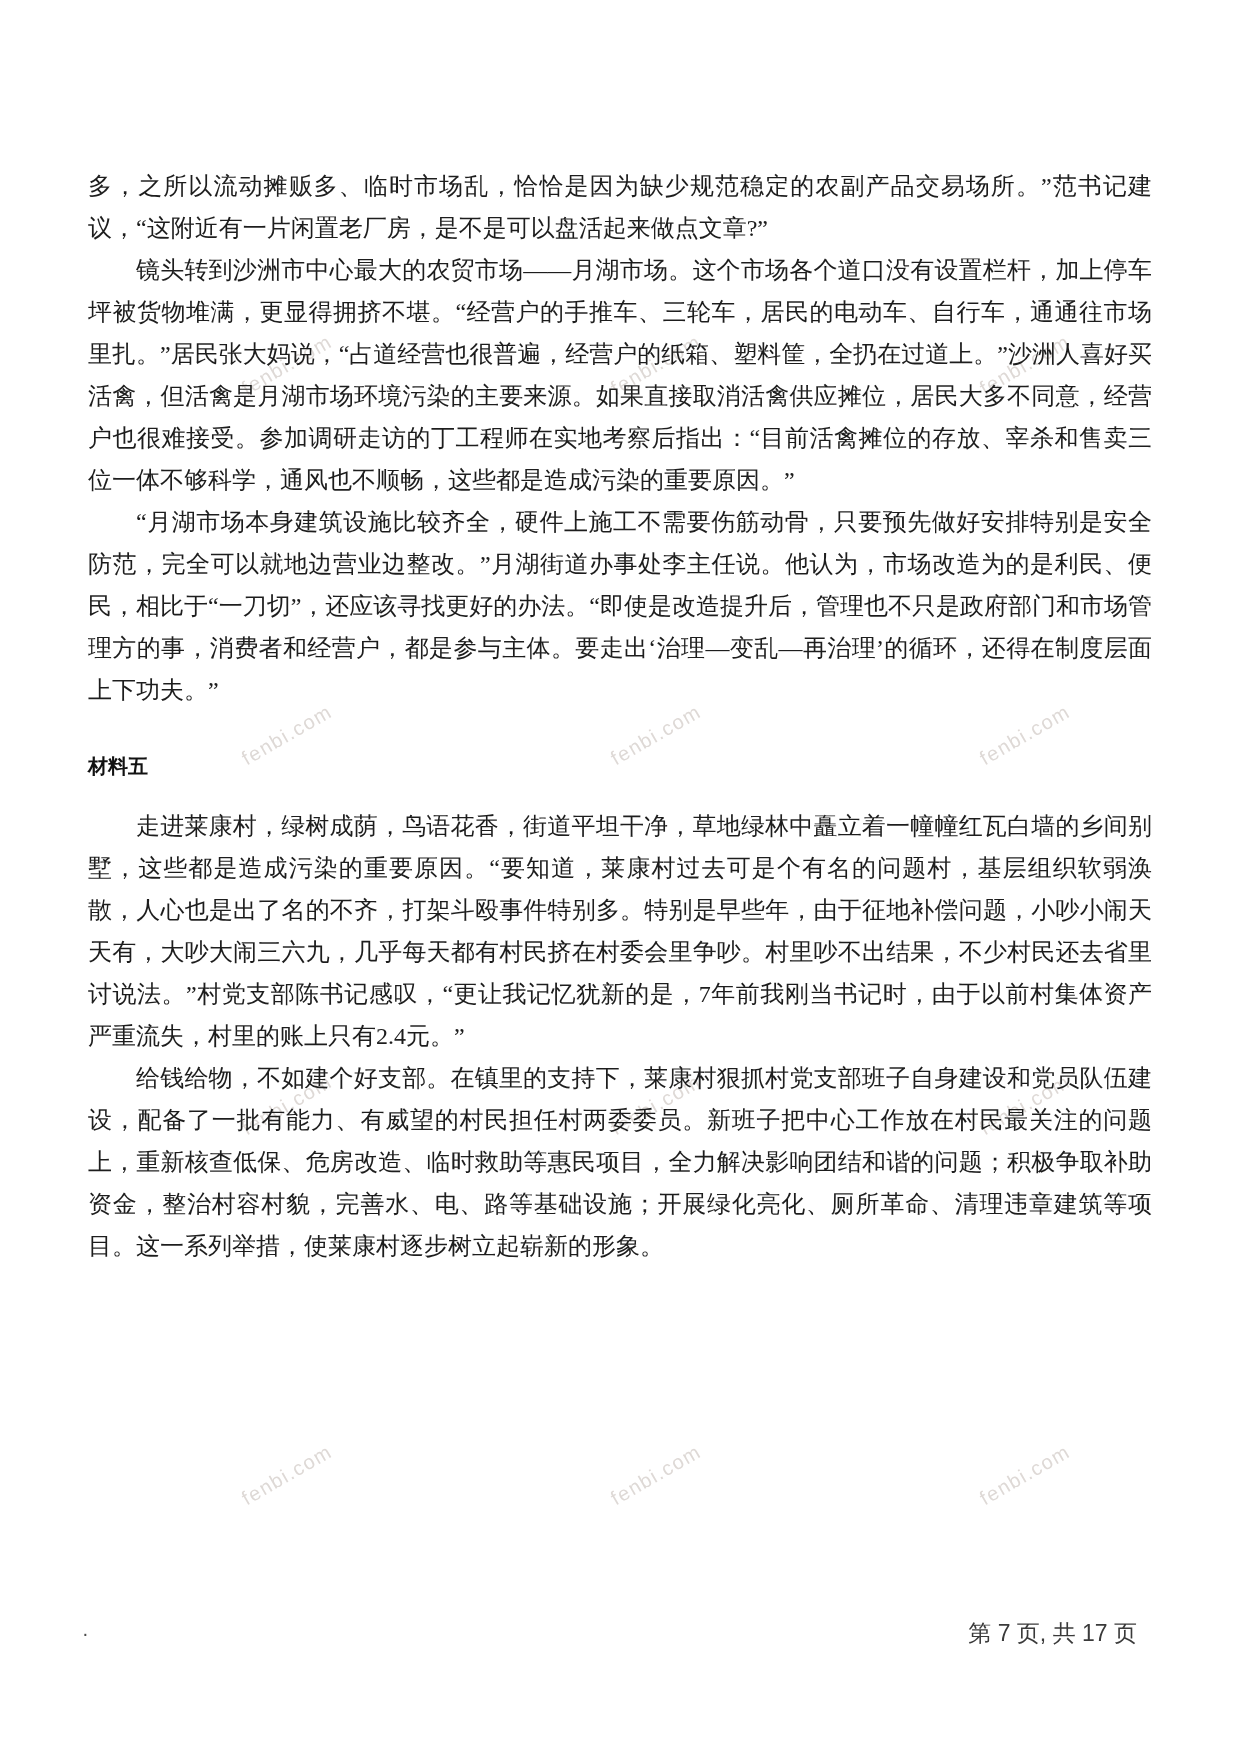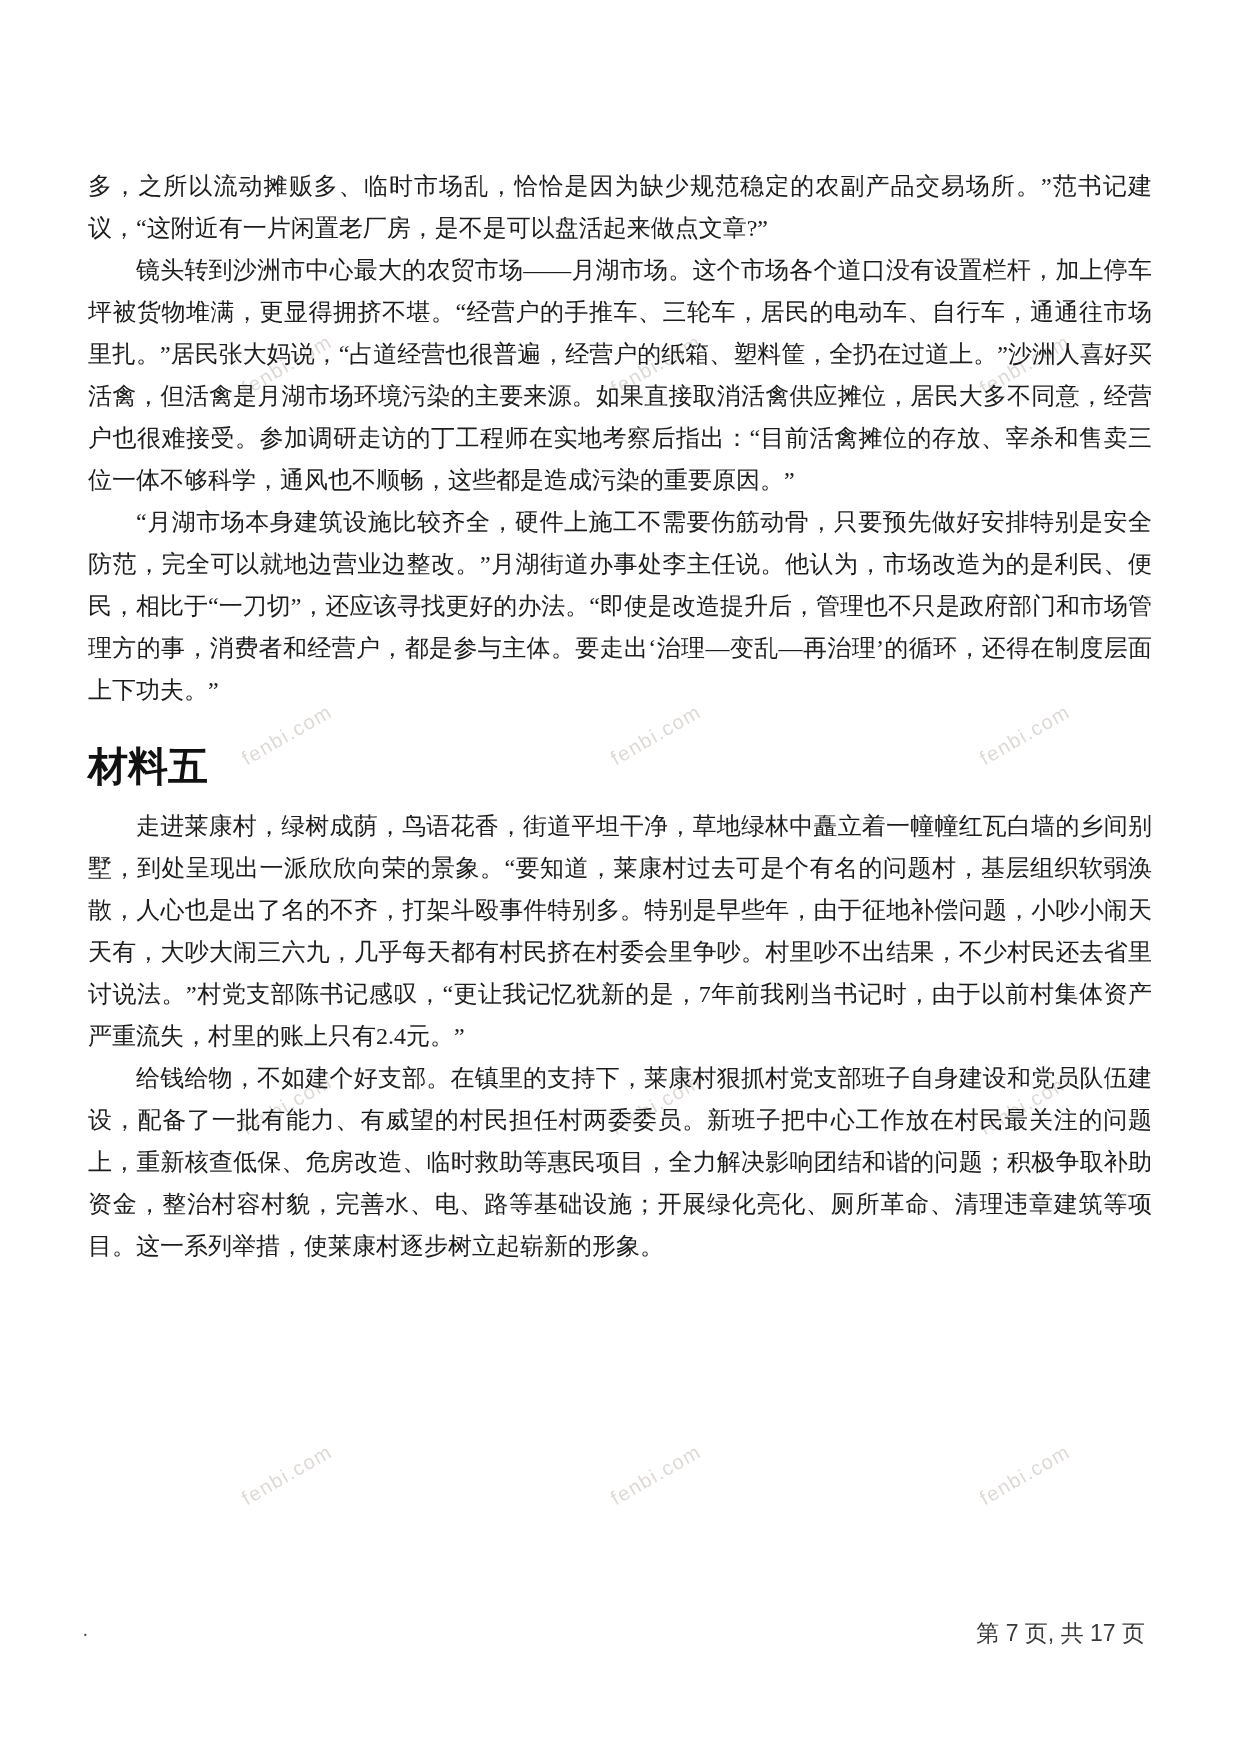--- a/index.html
+++ b/index.html
@@ -41,21 +41,21 @@
   }
   .para{
     margin:0;
     text-indent:2em;
   }
   .para.no-indent{
     text-indent:0;
   }
   .material-heading{
     font-family:"Liberation Sans","DejaVu Sans",sans-serif;
-    font-size:40px;
+    font-size:20px;
     font-weight:700;
     line-height:44px;
     margin:33px 0 17px 0;
     text-indent:0;
     color:#111111;
   }
   .footer{
     position:absolute;
     left:82px;
     right:95px;
@@ -69,21 +69,21 @@
   }
   .footer-dot{
     position:absolute;
     left:0;
     top:0;
     font-size:20px;
     color:#4a4a4a;
   }
   .page-indicator{
     position:absolute;
-    right:0;
+    right:8px;
     top:0;
     white-space:pre;
   }
 </style>
 </head>
 <body>
 
 <div class="page">
 
   <div class="watermark-layer">
@@ -101,21 +101,21 @@
       <span class="watermark" style="left: 1025px; top: 1475px; color: rgb(222, 217, 214); font-size: 20px; transform: translate(-50%, -50%) rotate(-30deg);">fenbi.com</span>
     </div>
 
   <main class="content">
     <p class="para no-indent">多，之所以流动摊贩多、临时市场乱，恰恰是因为缺少规范稳定的农副产品交易场所。”范书记建议，“这附近有一片闲置老厂房，是不是可以盘活起来做点文章?”</p>
     <p class="para">镜头转到沙洲市中心最大的农贸市场——月湖市场。这个市场各个道口没有设置栏杆，加上停车坪被货物堆满，更显得拥挤不堪。“经营户的手推车、三轮车，居民的电动车、自行车，通通往市场里扎。”居民张大妈说，“占道经营也很普遍，经营户的纸箱、塑料筐，全扔在过道上。”沙洲人喜好买活禽，但活禽是月湖市场环境污染的主要来源。如果直接取消活禽供应摊位，居民大多不同意，经营户也很难接受。参加调研走访的丁工程师在实地考察后指出：“目前活禽摊位的存放、宰杀和售卖三位一体不够科学，通风也不顺畅，这些都是造成污染的重要原因。”</p>
     <p class="para">“月湖市场本身建筑设施比较齐全，硬件上施工不需要伤筋动骨，只要预先做好安排特别是安全防范，完全可以就地边营业边整改。”月湖街道办事处李主任说。他认为，市场改造为的是利民、便民，相比于“一刀切”，还应该寻找更好的办法。“即使是改造提升后，管理也不只是政府部门和市场管理方的事，消费者和经营户，都是参与主体。要走出‘治理—变乱—再治理’的循环，还得在制度层面上下功夫。”</p>
 
     <h2 class="material-heading">材料五</h2>
 
-    <p class="para">走进莱康村，绿树成荫，鸟语花香，街道平坦干净，草地绿林中矗立着一幢幢红瓦白墙的乡间别墅，到处呈现出一派欣欣向荣的景象。“要知道，莱康村过去可是个有名的问题村，基层组织软弱涣散，人心也是出了名的不齐，打架斗殴事件特别多。特别是早些年，由于征地补偿问题，小吵小闹天天有，大吵大闹三六九，几乎每天都有村民挤在村委会里争吵。村里吵不出结果，不少村民还去省里讨说法。”村党支部陈书记感叹，“更让我记忆犹新的是，7年前我刚当书记时，由于以前村集体资产严重流失，村里的账上只有2.4元。”</p>
+    <p class="para">走进莱康村，绿树成荫，鸟语花香，街道平坦干净，草地绿林中矗立着一幢幢红瓦白墙的乡间别墅，这些都是造成污染的重要原因。“要知道，莱康村过去可是个有名的问题村，基层组织软弱涣散，人心也是出了名的不齐，打架斗殴事件特别多。特别是早些年，由于征地补偿问题，小吵小闹天天有，大吵大闹三六九，几乎每天都有村民挤在村委会里争吵。村里吵不出结果，不少村民还去省里讨说法。”村党支部陈书记感叹，“更让我记忆犹新的是，7年前我刚当书记时，由于以前村集体资产严重流失，村里的账上只有2.4元。”</p>
     <p class="para">给钱给物，不如建个好支部。在镇里的支持下，莱康村狠抓村党支部班子自身建设和党员队伍建设，配备了一批有能力、有威望的村民担任村两委委员。新班子把中心工作放在村民最关注的问题上，重新核查低保、危房改造、临时救助等惠民项目，全力解决影响团结和谐的问题；积极争取补助资金，整治村容村貌，完善水、电、路等基础设施；开展绿化亮化、厕所革命、清理违章建筑等项目。这一系列举措，使莱康村逐步树立起崭新的形象。</p>
   </main>
 
   <footer class="footer">
     <span class="footer-dot">·</span>
     <span class="page-indicator">第 7 页, 共 17 页</span>
   </footer>
 
 </div>
 

